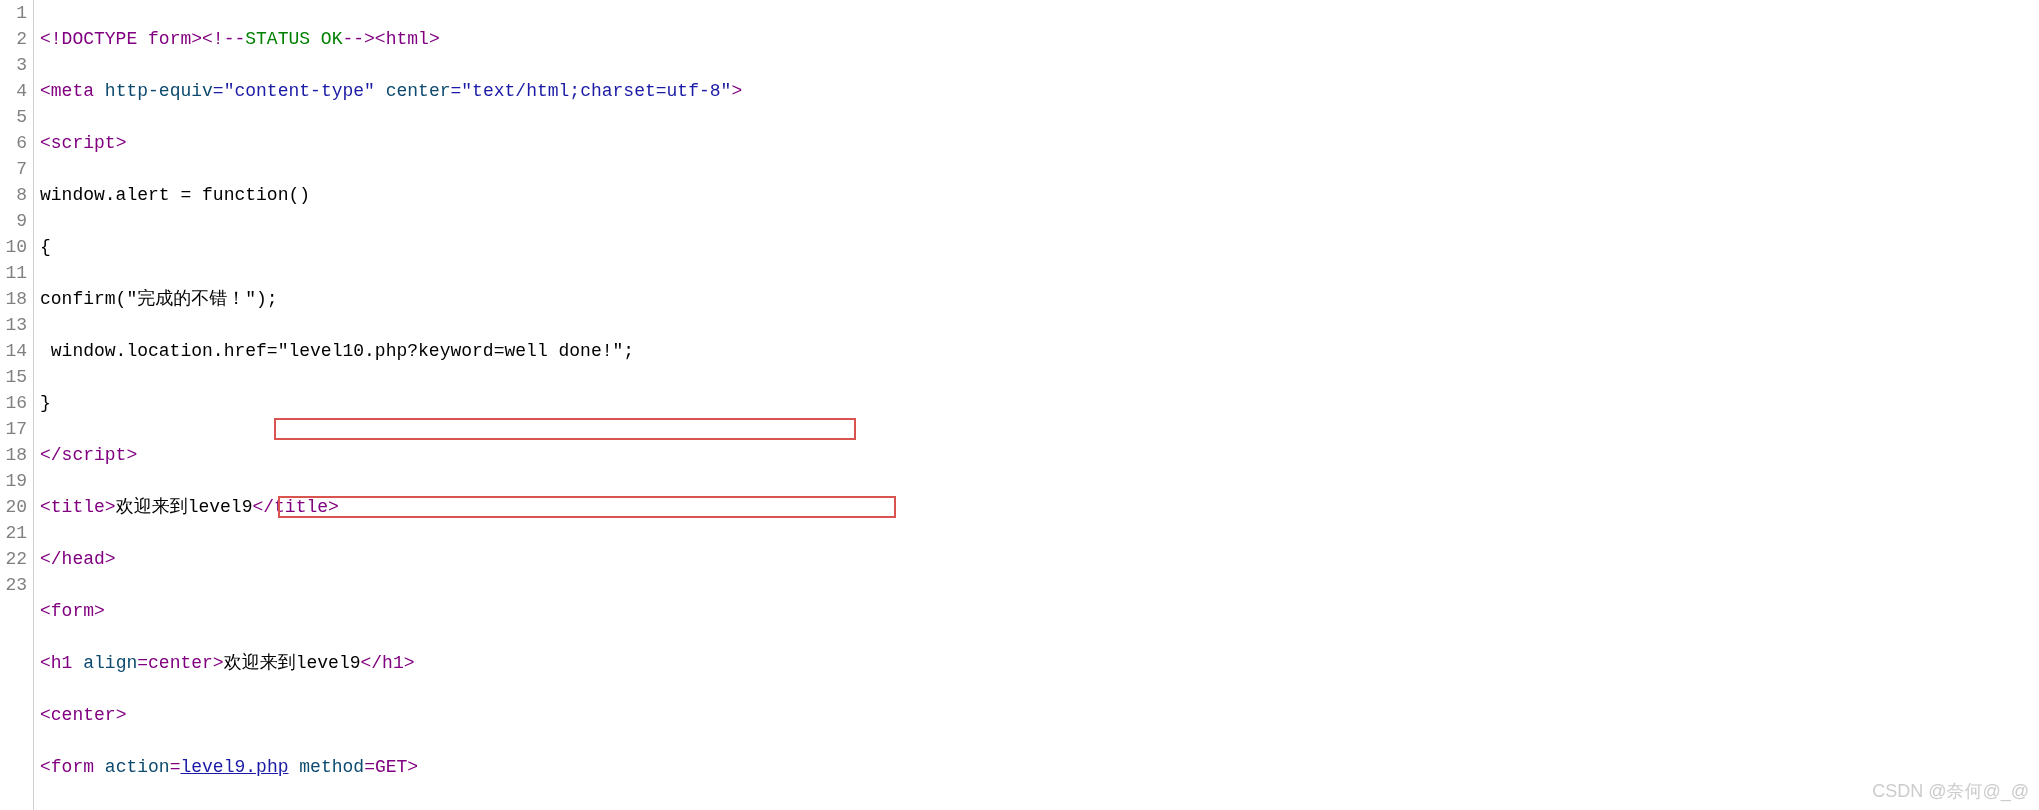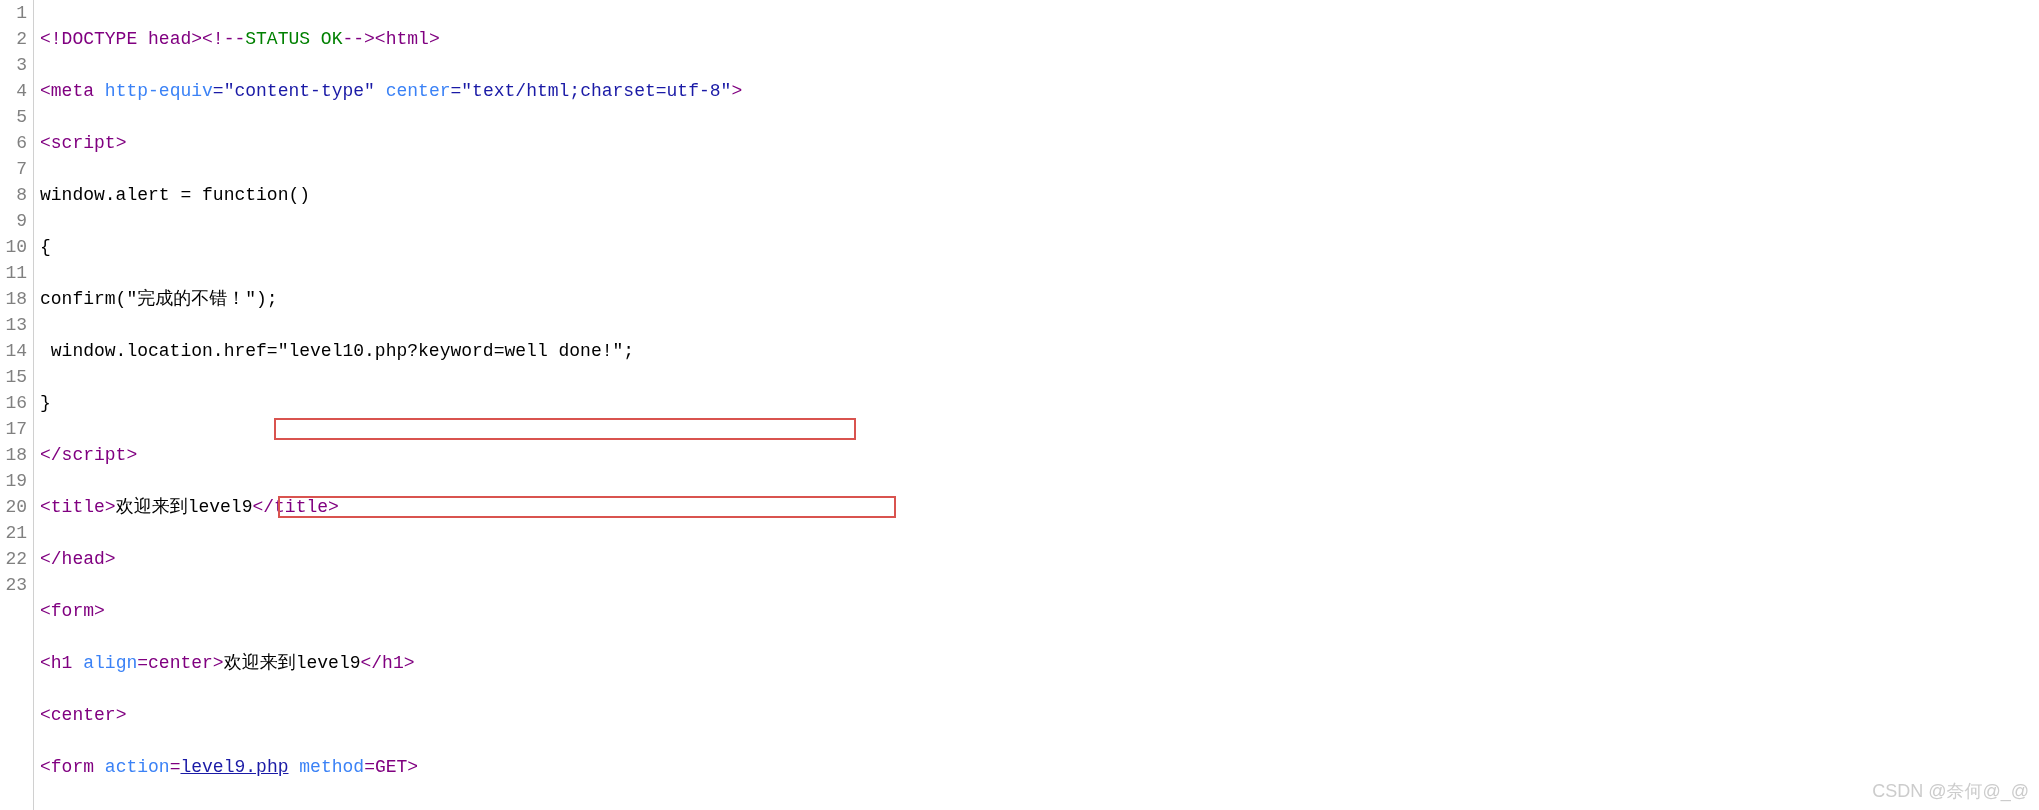--- a/index.html
+++ b/index.html
@@ -22,21 +22,21 @@
 .gutter div { height: 26px; }
 .code {
   padding-left: 6px;
   white-space: pre;
   color: #000000;
   flex: 1;
   position: relative;
 }
 .code .line { height: 26px; display: block; }
 .tag { color: #800080; }
-.attr { color: #3b82f6; }
+.attr { color: #0c4a6e; }
 .str { color: #1a1aa6; }
 .comment { color: #008000; }
 .plain { color: #000000; }
 .url { color: #1a1aa6; text-decoration: underline; }
 .hl1 {
   position: absolute;
   border: 2px solid #d9534f;
   pointer-events: none;
 }
 .watermark {
@@ -71,21 +71,21 @@
   <div>17</div>
   <div>18</div>
   <div>19</div>
   <div>20</div>
   <div>21</div>
   <div>22</div>
   <div>23</div>
 </div>
 
 <div class="code">
-<span class="line"><span class="tag">&lt;!</span><span class="tag">DOCTYPE head</span><span class="tag">&gt;&lt;!--</span><span class="comment">STATUS OK</span><span class="tag">--&gt;&lt;</span><span class="tag">html</span><span class="tag">&gt;</span></span>
+<span class="line"><span class="tag">&lt;!</span><span class="tag">DOCTYPE form</span><span class="tag">&gt;&lt;!--</span><span class="comment">STATUS OK</span><span class="tag">--&gt;&lt;</span><span class="tag">html</span><span class="tag">&gt;</span></span>
 <span class="line"><span class="tag">&lt;</span><span class="tag">meta</span><span class="attr"> http-equiv</span><span class="str">="content-type"</span><span class="attr"> center</span><span class="str">="text/html;charset=utf-8"</span><span class="tag">&gt;</span></span>
 <span class="line"><span class="tag">&lt;</span><span class="tag">script</span><span class="tag">&gt;</span></span>
 <span class="line"><span class="plain">window.alert = function()</span></span>
 <span class="line"><span class="plain">{</span></span>
 <span class="line"><span class="plain">confirm("完成的不错！");</span></span>
 <span class="line"><span class="plain"> window.location.href="level10.php?keyword=well done!";</span></span>
 <span class="line"><span class="plain">}</span></span>
 <span class="line"><span class="tag">&lt;/</span><span class="tag">script</span><span class="tag">&gt;</span></span>
 <span class="line"><span class="tag">&lt;</span><span class="tag">title</span><span class="tag">&gt;</span><span class="plain">欢迎来到level9</span><span class="tag">&lt;/</span><span class="tag">title</span><span class="tag">&gt;</span></span>
 <span class="line"><span class="tag">&lt;/</span><span class="tag">head</span><span class="tag">&gt;</span></span>

